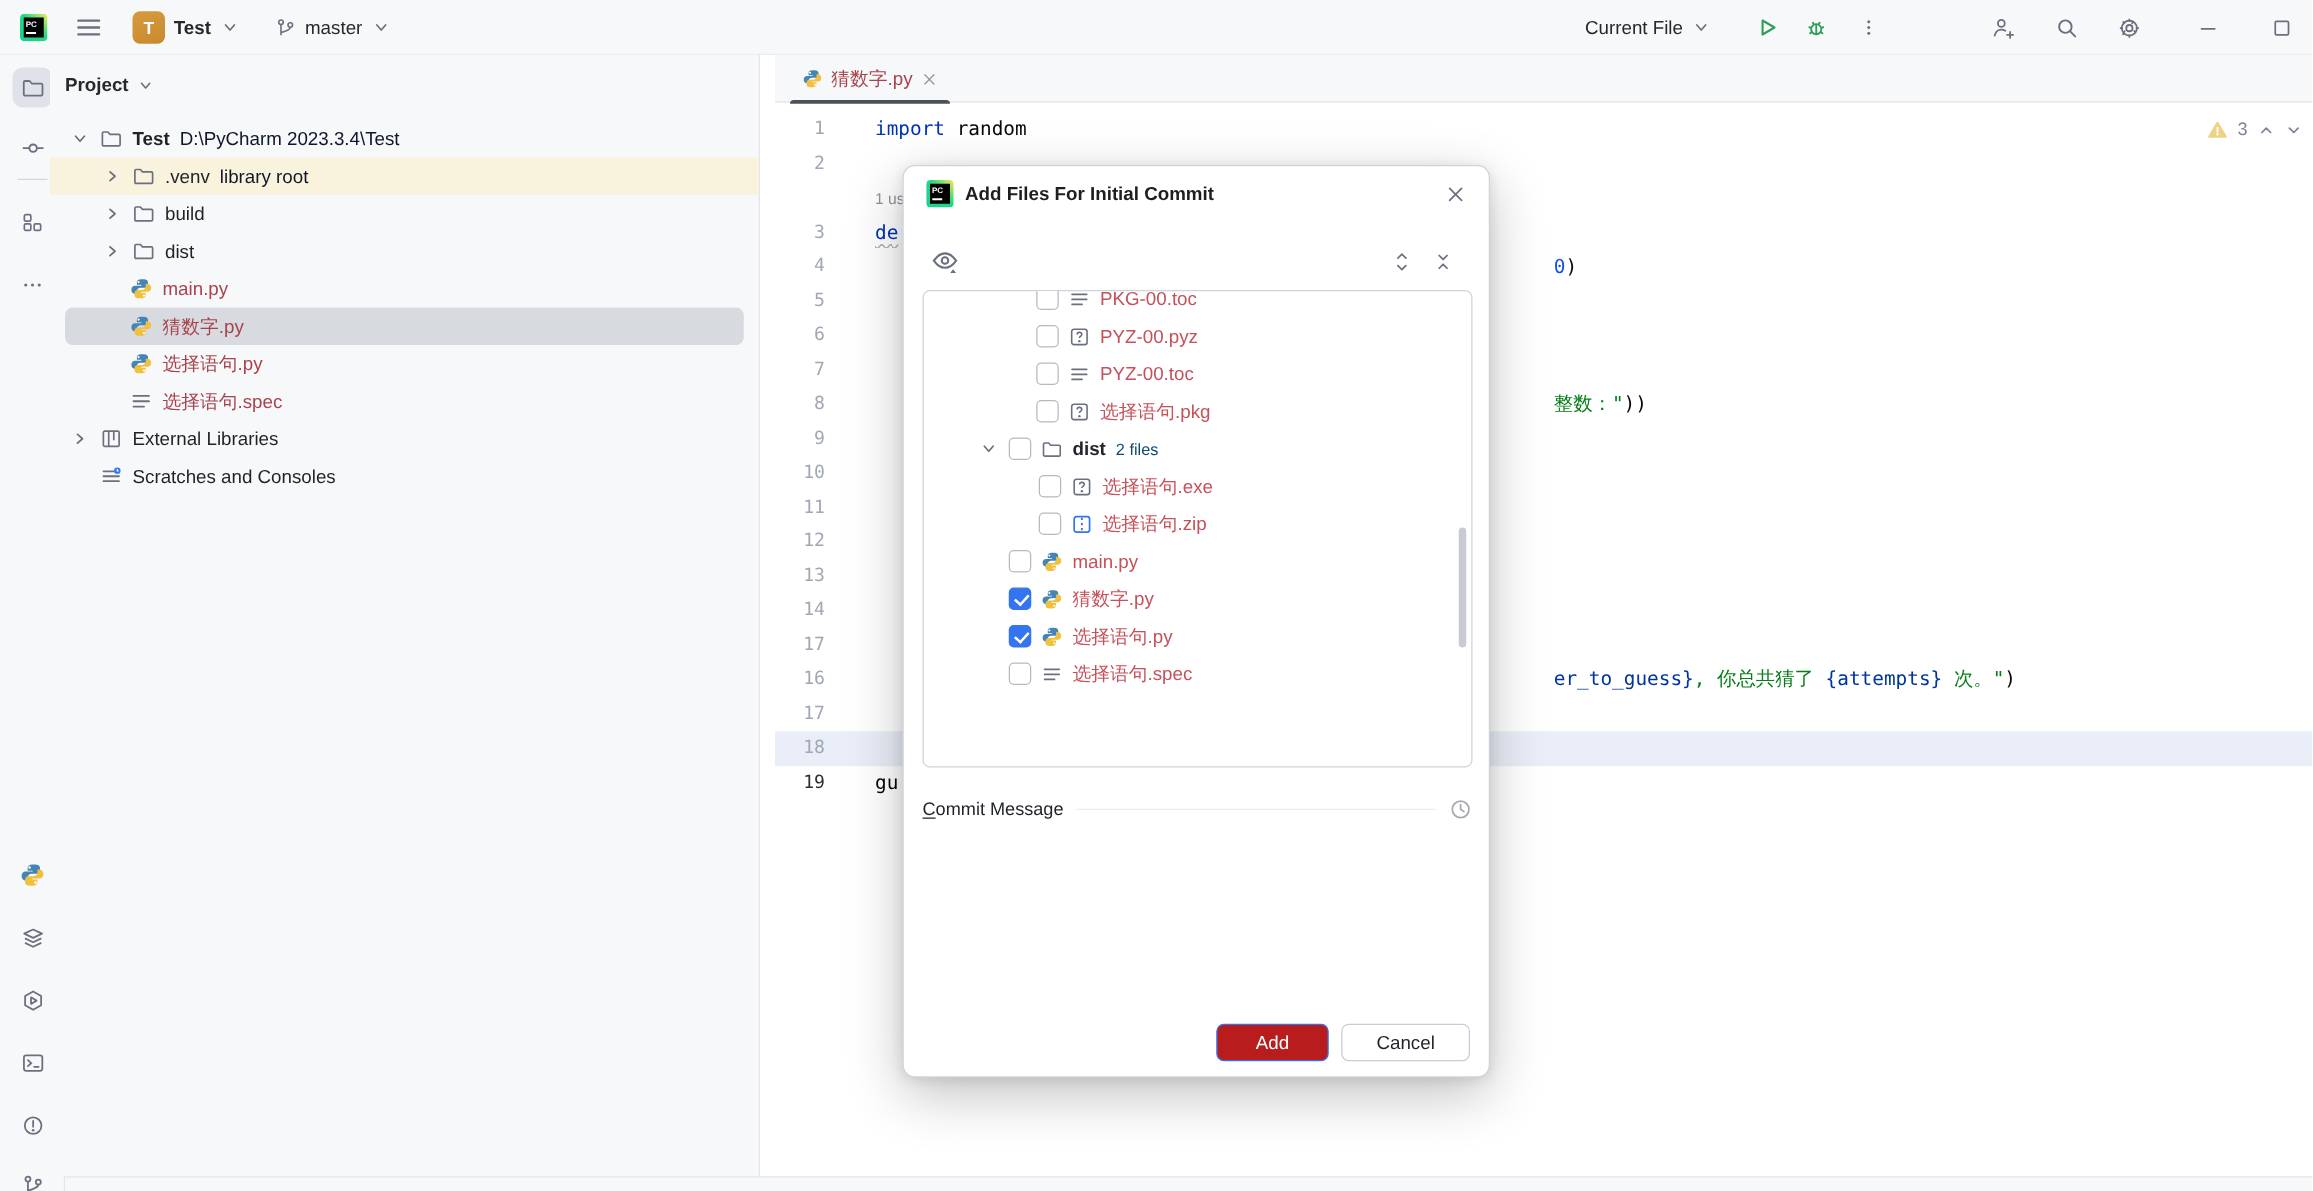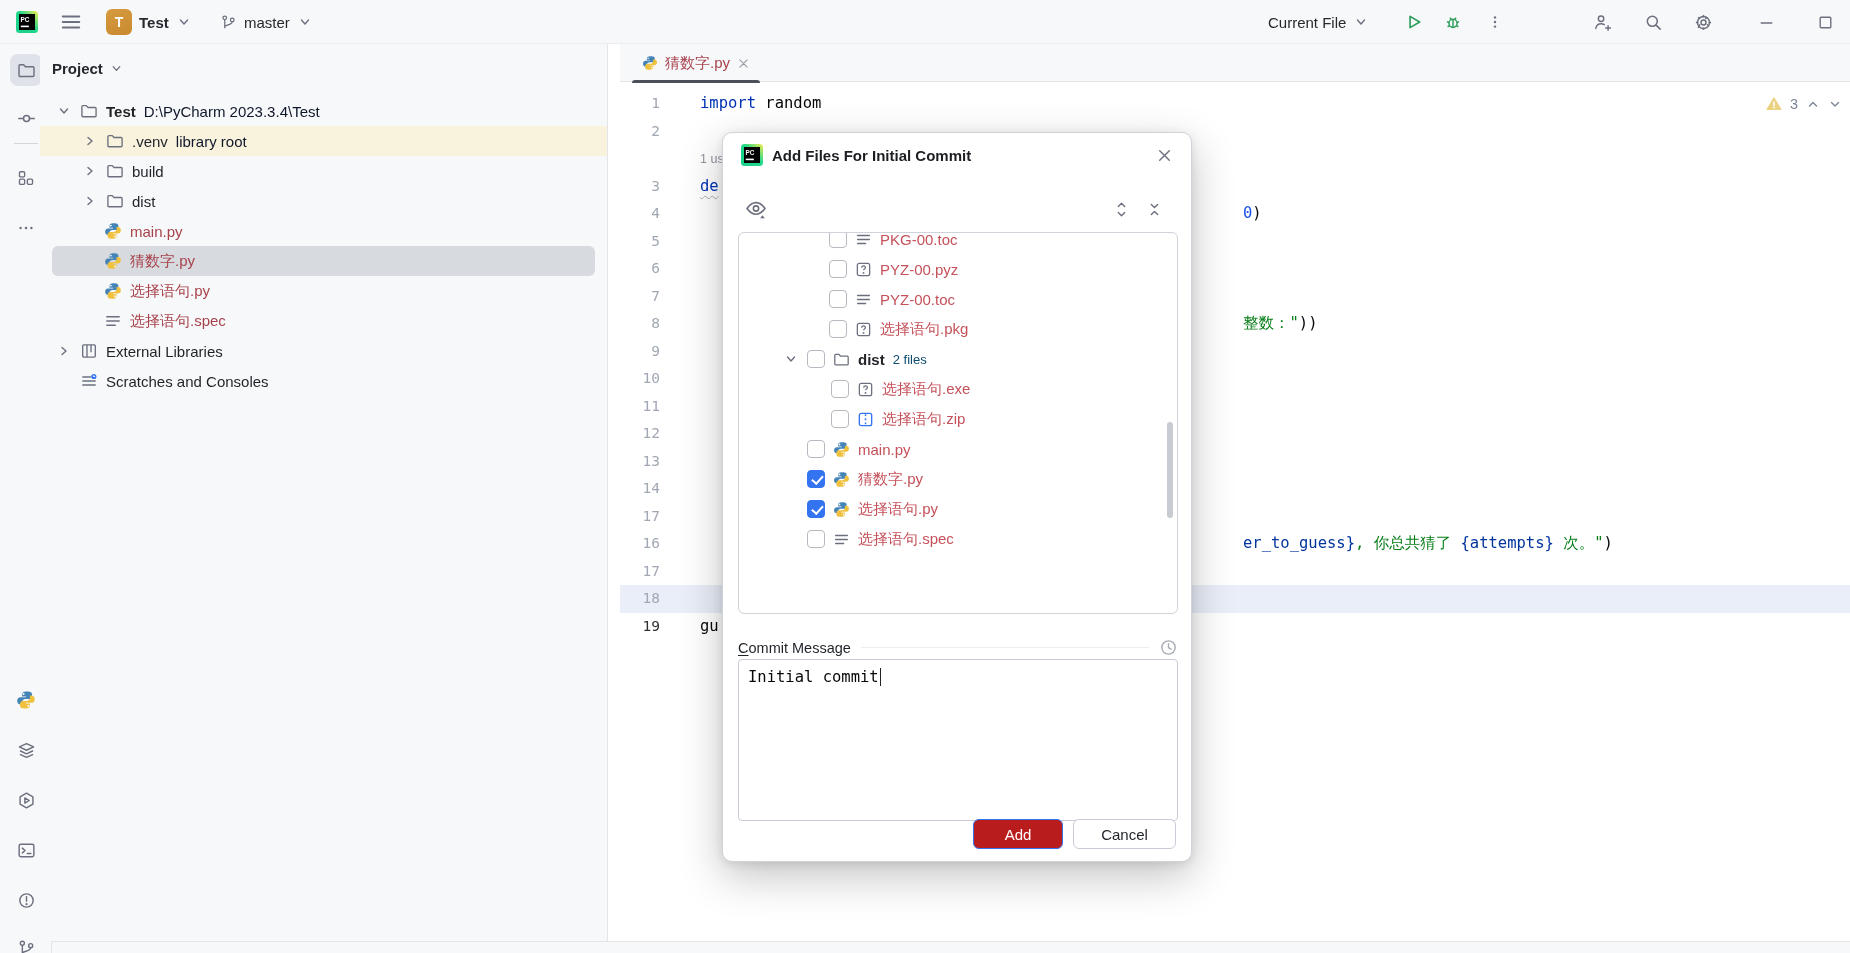--- a/index.html
+++ b/index.html
@@ -668,21 +668,18 @@
   </div>
 
   <div class="commit-label-row">
     <span><span class="mnemonic">C</span><span>ommit Message</span></span>
     <span class="hr"></span>
     <svg class="ic" width="19" height="19" style="color:#a8abb3">
         <use href="#i-clock"></use>
       </svg>
   </div>
 
-  <div class="commit-box">
-    <span>Initial commit</span><span class="text-caret"></span>
-  </div>
 
   <div class="dlg-buttons">
     <button class="btn primary">Add</button>
     <button class="btn secondary">Cancel</button>
   </div>
 </div>
 
 </body></html>

